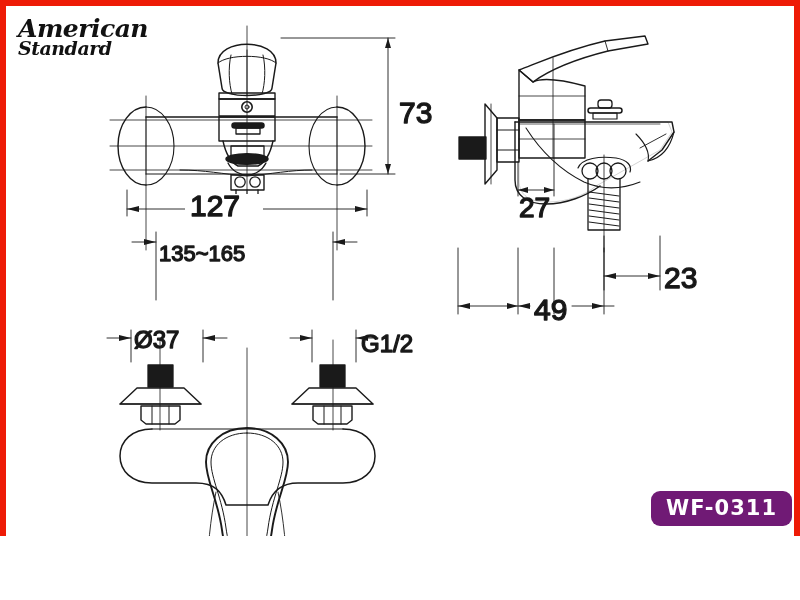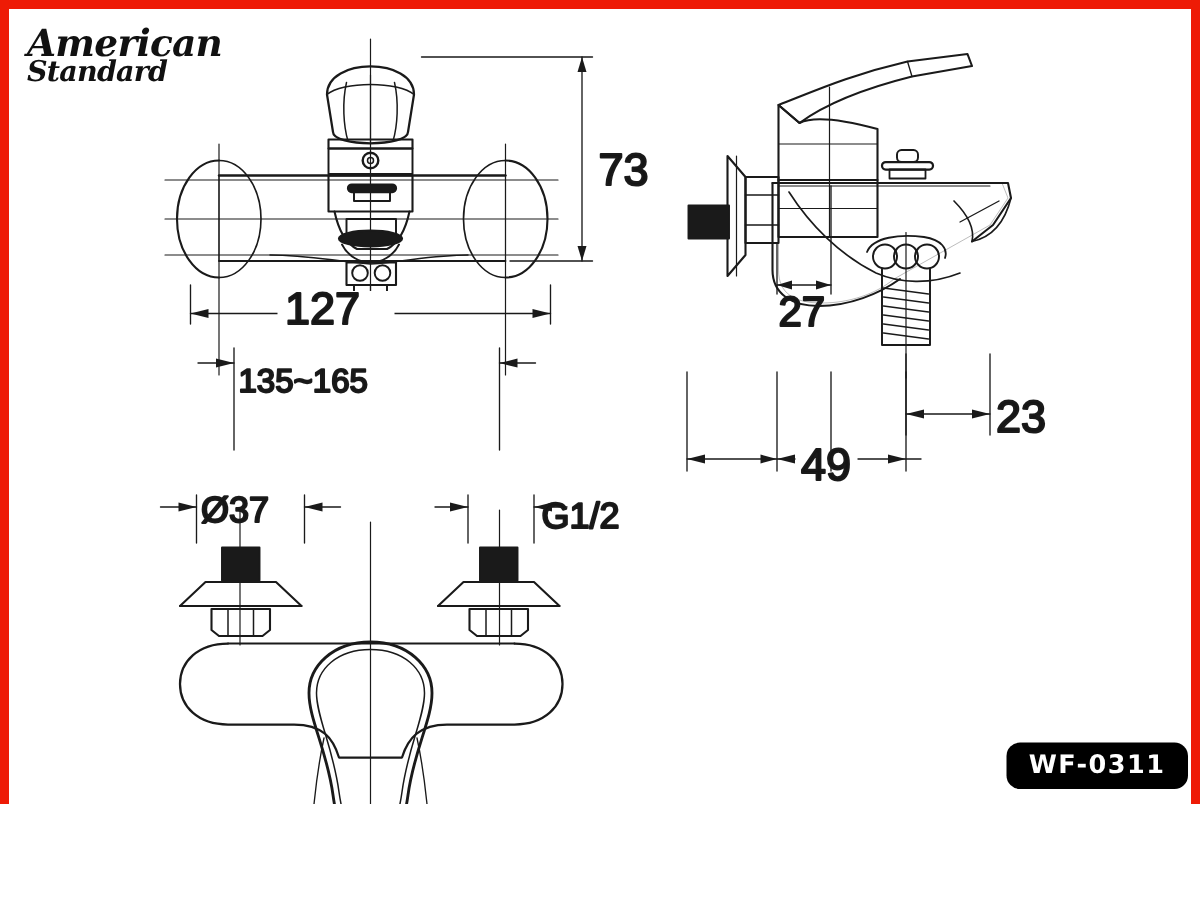--- a/index.html
+++ b/index.html
@@ -46,23 +46,23 @@
     display: block;
     font-size: 19px;
     letter-spacing: -0.5px;
     margin-top: -2px;
   }
   
   #code-badge {
     position: absolute;
     right: 8px;
     bottom: 10px;
-    background: #000000;
+    background: #701a75;
     color: #ffffff;
-    font-size: 17px;
+    font-size: 21px;
     font-weight: bold;
     letter-spacing: 1px;
     padding: 5px 15px 6px 15px;
     border-radius: 9px;
     z-index: 6;
     font-family: "DejaVu Sans", sans-serif;
   }
   
   #drawing {
     position: absolute;

